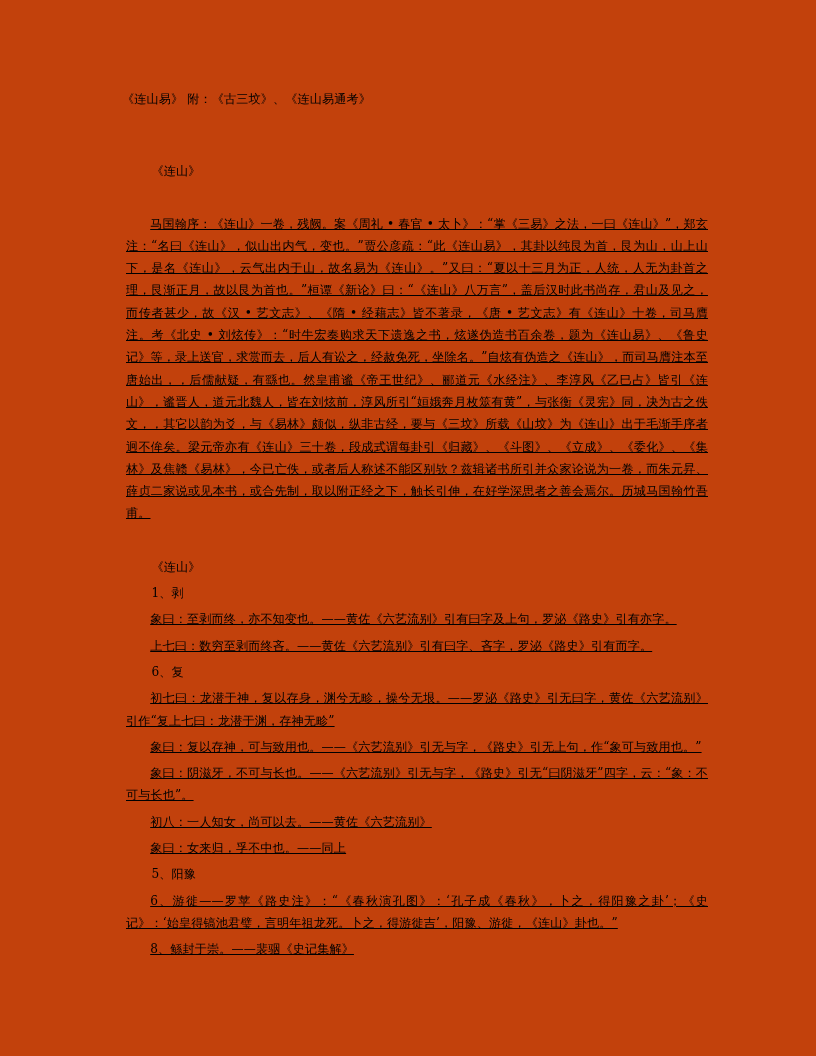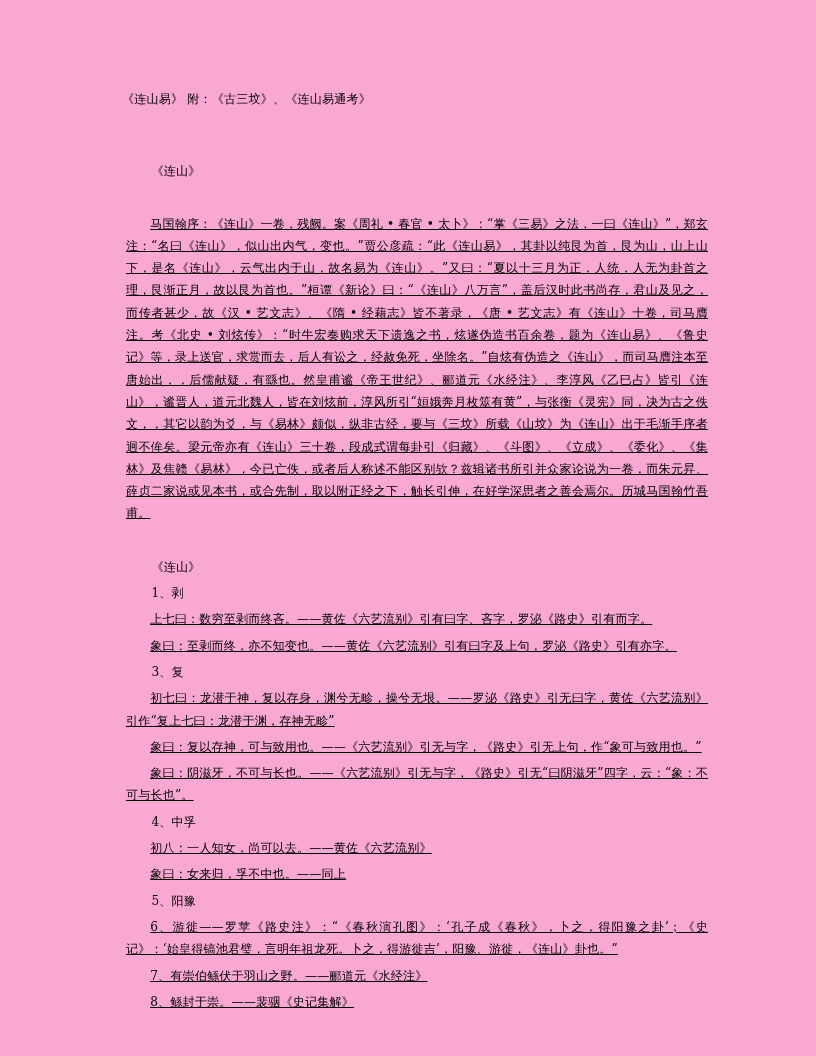--- a/index.html
+++ b/index.html
@@ -9,21 +9,21 @@
     background: #ffffff;
   }
   body {
     font-family: "DejaVu Serif", "Liberation Serif", serif;
     color: #000000;
   }
   .page {
     position: relative;
     width: 816px;
     height: 1056px;
-    background: #f9a8d4;
+    background: #c2410c;
     overflow: hidden;
     box-sizing: border-box;
   }
   .content {
     position: absolute;
     left: 122px;
     top: 88px;
     width: 590px;
   }
   
@@ -69,32 +69,30 @@
 
     <div class="gap-sm"></div>
 
     <div class="p indent2">马国翰序：《连山》一卷，残阙。案《周礼 • 春官 • 太卜》：“掌《三易》之法，一曰《连山》”，郑玄注：“名曰《连山》，似山出内气，变也。”贾公彦疏：“此《连山易》，其卦以纯艮为首，艮为山，山上山下，是名《连山》，云气出内于山，故名易为《连山》。”又曰：“夏以十三月为正，人统，人无为卦首之理，艮渐正月，故以艮为首也。”桓谭《新论》曰：“《连山》八万言”，盖后汉时此书尚存，君山及见之，而传者甚少，故《汉 • 艺文志》、《隋 • 经藉志》皆不著录，《唐 • 艺文志》有《连山》十卷，司马膺注。考《北史 • 刘炫传》：“时牛宏奏购求天下遗逸之书，炫遂伪造书百余卷，题为《连山易》、《鲁史记》等，录上送官，求赏而去，后人有讼之，经赦免死，坐除名。”自炫有伪造之《连山》，而司马膺注本至唐始出，，后儒献疑，有繇也。然皇甫谧《帝王世纪》、郦道元《水经注》、李淳风《乙巳占》皆引《连山》，谧晋人，道元北魏人，皆在刘炫前，淳风所引“姮娥奔月枚筮有黄”，与张衡《灵宪》同，决为古之佚文，，其它以韵为爻，与《易林》颇似，纵非古经，要与《三坟》所载《山坟》为《连山》出于毛渐手序者迥不侔矣。梁元帝亦有《连山》三十卷，段成式谓每卦引《归藏》、《斗图》、《立成》、《委化》、《集林》及焦赣《易林》，今已亡佚，或者后人称述不能区别欤？兹辑诸书所引并众家论说为一卷，而朱元昇、薛贞二家说或见本书，或合先制，取以附正经之下，触长引伸，在好学深思者之善会焉尔。历城马国翰竹吾甫。</div>
 
     <div class="gap-md"></div>
 
     <div class="p head-indent">《连山》</div>
 
     <div class="p head-indent">1、剥</div>
+    <div class="p indent2">象曰：至剥而终，亦不知变也。——黄佐《六艺流别》引有曰字及上句，罗泌《路史》引有亦字。</div>
     <div class="p indent2">上七曰：数穷至剥而终吝。——黄佐《六艺流别》引有曰字、吝字，罗泌《路史》引有而字。</div>
-    <div class="p indent2">象曰：至剥而终，亦不知变也。——黄佐《六艺流别》引有曰字及上句，罗泌《路史》引有亦字。</div>
 
-    <div class="p head-indent">3、复</div>
+    <div class="p head-indent">6、复</div>
     <div class="p indent2">初七曰：龙潜于神，复以存身，渊兮无畛，操兮无垠。——罗泌《路史》引无曰字，黄佐《六艺流别》引作“复上七曰：龙潜于渊，存神无畛”</div>
     <div class="p indent2">象曰：复以存神，可与致用也。——《六艺流别》引无与字，《路史》引无上句，作“象可与致用也。”</div>
 
     <div class="p indent2">象曰：阴滋牙，不可与长也。——《六艺流别》引无与字，《路史》引无“曰阴滋牙”四字，云：“象：不可与长也”。</div>
 
-    <div class="p head-indent">4、中孚</div>
     <div class="p indent2">初八：一人知女，尚可以去。——黄佐《六艺流别》</div>
     <div class="p indent2">象曰：女来归，孚不中也。——同上</div>
 
     <div class="p head-indent">5、阳豫</div>
     <div class="p indent2">6、游徙——罗苹《路史注》：“《春秋演孔图》：‘孔子成《春秋》，卜之，得阳豫之卦’；《史记》：‘始皇得镐池君璧，言明年祖龙死。卜之，得游徙吉’，阳豫、游徙，《连山》卦也。”</div>
-    <div class="p indent2">7、有崇伯鲧伏于羽山之野。——郦道元《水经注》</div>
     <div class="p indent2">8、鲧封于崇。——裴骃《史记集解》</div>
 
   </div>
 </div>
 
 </body></html>

